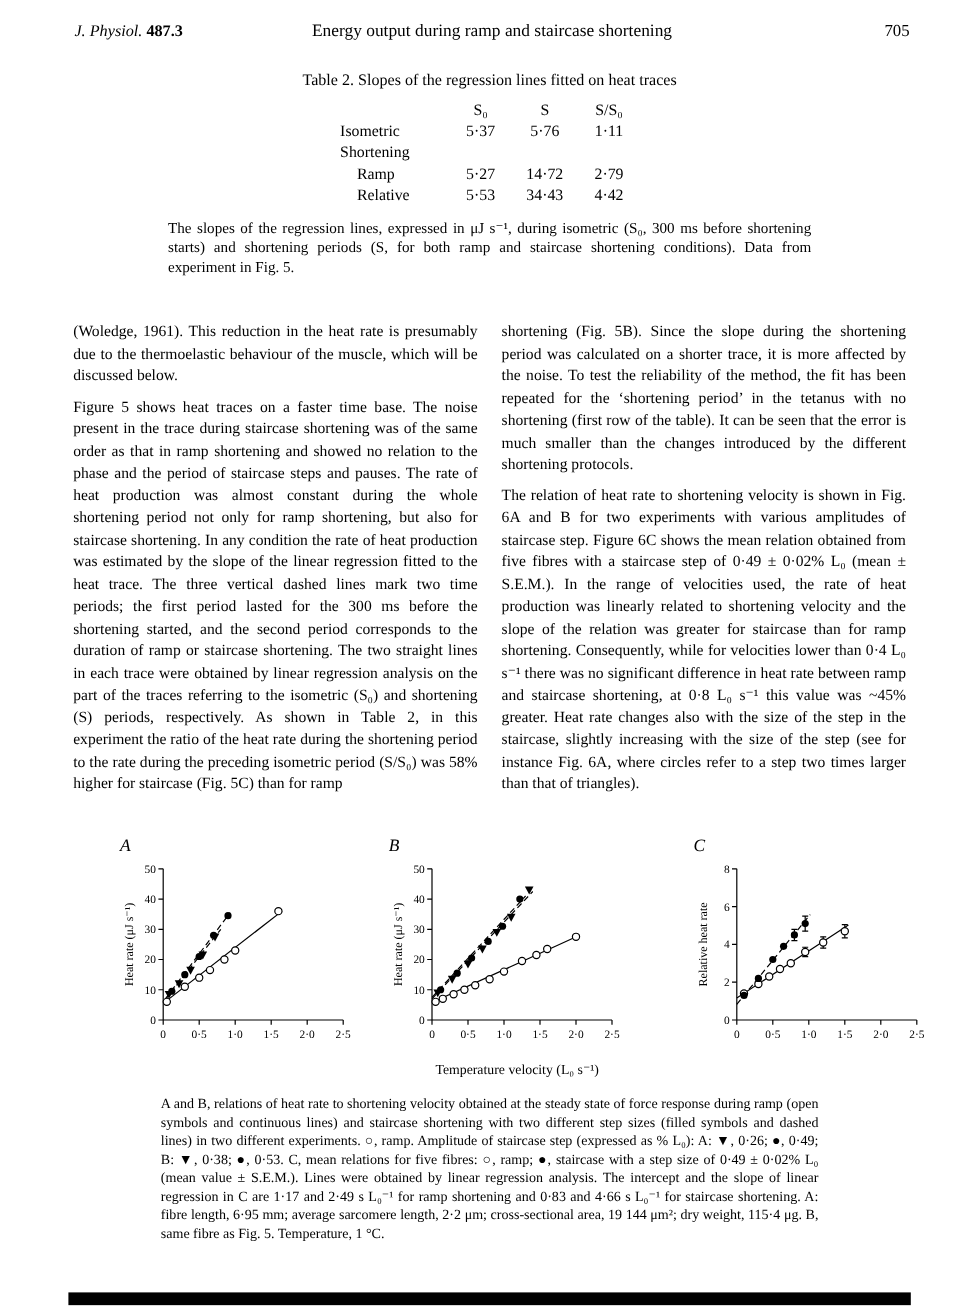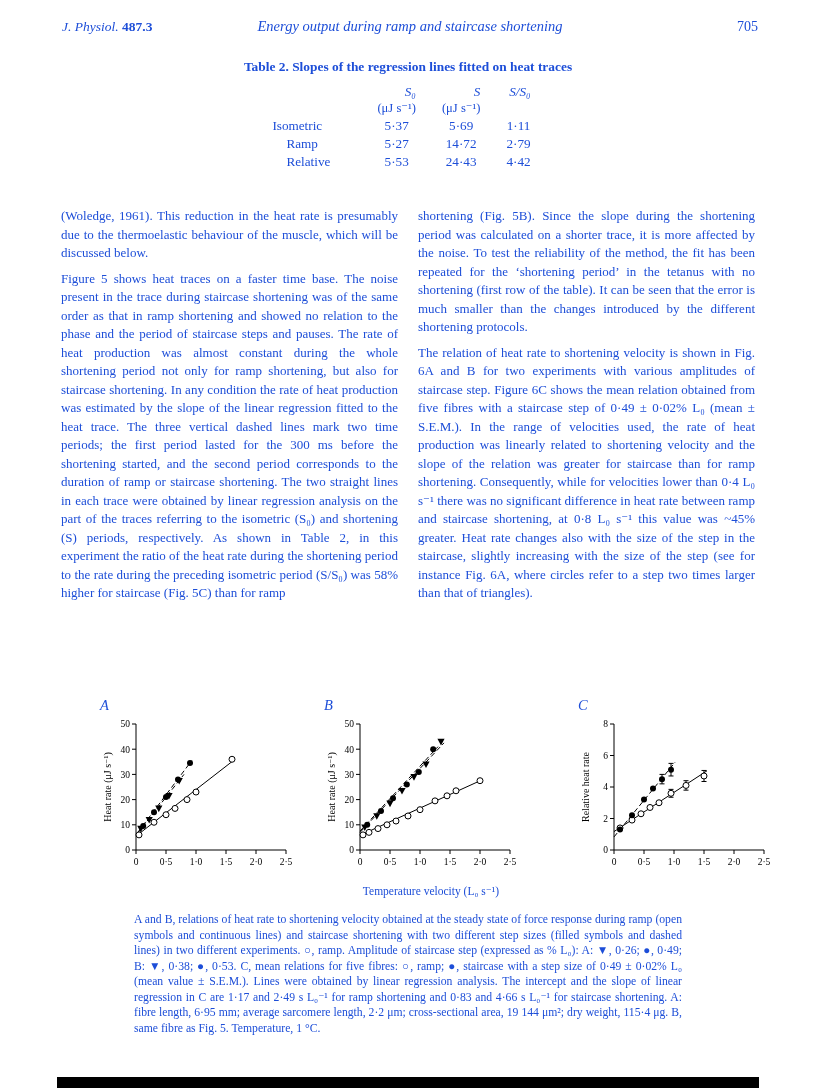--- a/index.html
+++ b/index.html
@@ -1,37 +1,37 @@
 <!DOCTYPE html>
 <html><head>
 <meta charset="utf-8">
 <style>
   * { margin:0; padding:0; box-sizing:border-box; }
   html,body { background:#ffffff; }
   .page {
     position:relative; width:816px; height:1088px; overflow:hidden;
-    background:#fff; color:#1d4ed8;
+    background:#fff; color:#000000;
     font-family:"Liberation Serif","DejaVu Serif",serif;
   }
   .ital { font-style:italic; }
 
   
   .hdr { display:flex; align-items:baseline; padding:18px 58px 0 62px; font-size:13.5px; }
   .hdr-left { width:190px; }
   .hdr-left .vol { font-weight:bold; }
-  .hdr-center { flex:1; text-align:center; font-style:italic; font-size:14.5px; }
+  .hdr-center { flex:1; text-align:center; font-size:14.5px; }
   .hdr-right { width:190px; text-align:right; font-size:14px; }
 
   
-  .tbl-title { text-align:center; font-weight:bold; font-size:13.4px; margin-top:24px; }
+  .tbl-title { text-align:center; font-weight:normal; font-size:13.4px; margin-top:24px; }
   table.t2 { margin:8px auto 0 auto; border-collapse:collapse; font-size:13.2px; }
   .t2 td { padding:1px 13px; text-align:center; white-space:nowrap; }
   .t2 td.lbl { text-align:left; padding-left:0; min-width:92px;margin-top:28px; }
   .t2 td.lbl.ind { padding-left:14px; }
-  .t2 td.hd { font-style:italic; padding-bottom:0;text-align:right; }
+  .t2 td.hd { padding-bottom:0; }
   .t2 td.unit { font-size:12.6px; padding-top:0; }
   .note { width:536px; margin:10px auto 0 auto; font-size:12.6px; line-height:16.4px; text-align:justify; }
 
   
   .cols { display:flex; gap:20px; padding:0 61px; margin-top:36px;
           font-size:13px; line-height:18.5px; text-align:justify;
           max-height:416px; overflow:hidden; }
   .col { flex:1; }
   .col p + p { margin-top:7px; }
 
@@ -67,49 +67,50 @@
   <div class="tbl-title">Table 2. Slopes of the regression lines fitted on heat traces</div>
 
   <table class="t2">
     <thead>
         <tr>
           <td class="lbl"></td>
           <td class="hd">S₀</td>
           <td class="hd">S</td>
           <td class="hd">S/S₀</td>
         </tr>
-        <tr>
-          <td class="lbl"></td>
-          <td class="unit">(μJ s⁻¹)</td>
-          <td class="unit">(μJ s⁻¹)</td>
-          <td class="unit"></td>
-        </tr>
       </thead>
     <tbody>
         <tr>
           <td class="lbl">Isometric</td>
           <td>5·37</td>
-          <td>5·69</td>
+          <td>5·76</td>
           <td>1·11</td>
+        </tr>
+        <tr>
+          <td class="lbl">Shortening</td>
+          <td></td>
+          <td></td>
+          <td></td>
         </tr>
         <tr>
           <td class="lbl ind">Ramp</td>
           <td>5·27</td>
           <td>14·72</td>
           <td>2·79</td>
         </tr>
         <tr>
           <td class="lbl ind">Relative</td>
           <td>5·53</td>
-          <td>24·43</td>
+          <td>34·43</td>
           <td>4·42</td>
         </tr>
       </tbody>
   </table>
 
+  <p class="note">The slopes of the regression lines, expressed in μJ s⁻¹, during isometric (S₀, 300 ms before shortening starts) and shortening periods (S, for both ramp and staircase shortening conditions). Data from experiment in Fig. 5.</p>
 
   <div class="cols">
     <div class="col">
       <p>(Woledge, 1961). This reduction in the heat rate is presumably due to the thermoelastic behaviour of the muscle, which will be discussed below.</p>
       <p>Figure 5 shows heat traces on a faster time base. The noise present in the trace during staircase shortening was of the same order as that in ramp shortening and showed no relation to the phase and the period of staircase steps and pauses. The rate of heat production was almost constant during the whole shortening period not only for ramp shortening, but also for staircase shortening. In any condition the rate of heat production was estimated by the slope of the linear regression fitted to the heat trace. The three vertical dashed lines mark two time periods; the first period lasted for the 300 ms before the shortening started, and the second period corresponds to the duration of ramp or staircase shortening. The two straight lines in each trace were obtained by linear regression analysis on the part of the traces referring to the isometric (S₀) and shortening (S) periods, respectively. As shown in Table 2, in this experiment the ratio of the heat rate during the shortening period to the rate during the preceding isometric period (S/S₀) was 58% higher for staircase (Fig. 5C) than for ramp</p>
     </div>
     <div class="col">
       <p>shortening (Fig. 5B). Since the slope during the shortening period was calculated on a shorter trace, it is more affected by the noise. To test the reliability of the method, the fit has been repeated for the ‘shortening period’ in the tetanus with no shortening (first row of the table). It can be seen that the error is much smaller than the changes introduced by the different shortening protocols.</p>
       <p>The relation of heat rate to shortening velocity is shown in Fig. 6A and B for two experiments with various amplitudes of staircase step. Figure 6C shows the mean relation obtained from five fibres with a staircase step of 0·49 ± 0·02% L₀ (mean ± S.E.M.). In the range of velocities used, the rate of heat production was linearly related to shortening velocity and the slope of the relation was greater for staircase than for ramp shortening. Consequently, while for velocities lower than 0·4 L₀ s⁻¹ there was no significant difference in heat rate between ramp and staircase shortening, at 0·8 L₀ s⁻¹ this value was ~45% greater. Heat rate changes also with the size of the step in the staircase, slightly increasing with the size of the step (see for instance Fig. 6A, where circles refer to a step two times larger than that of triangles).</p>
     </div>

